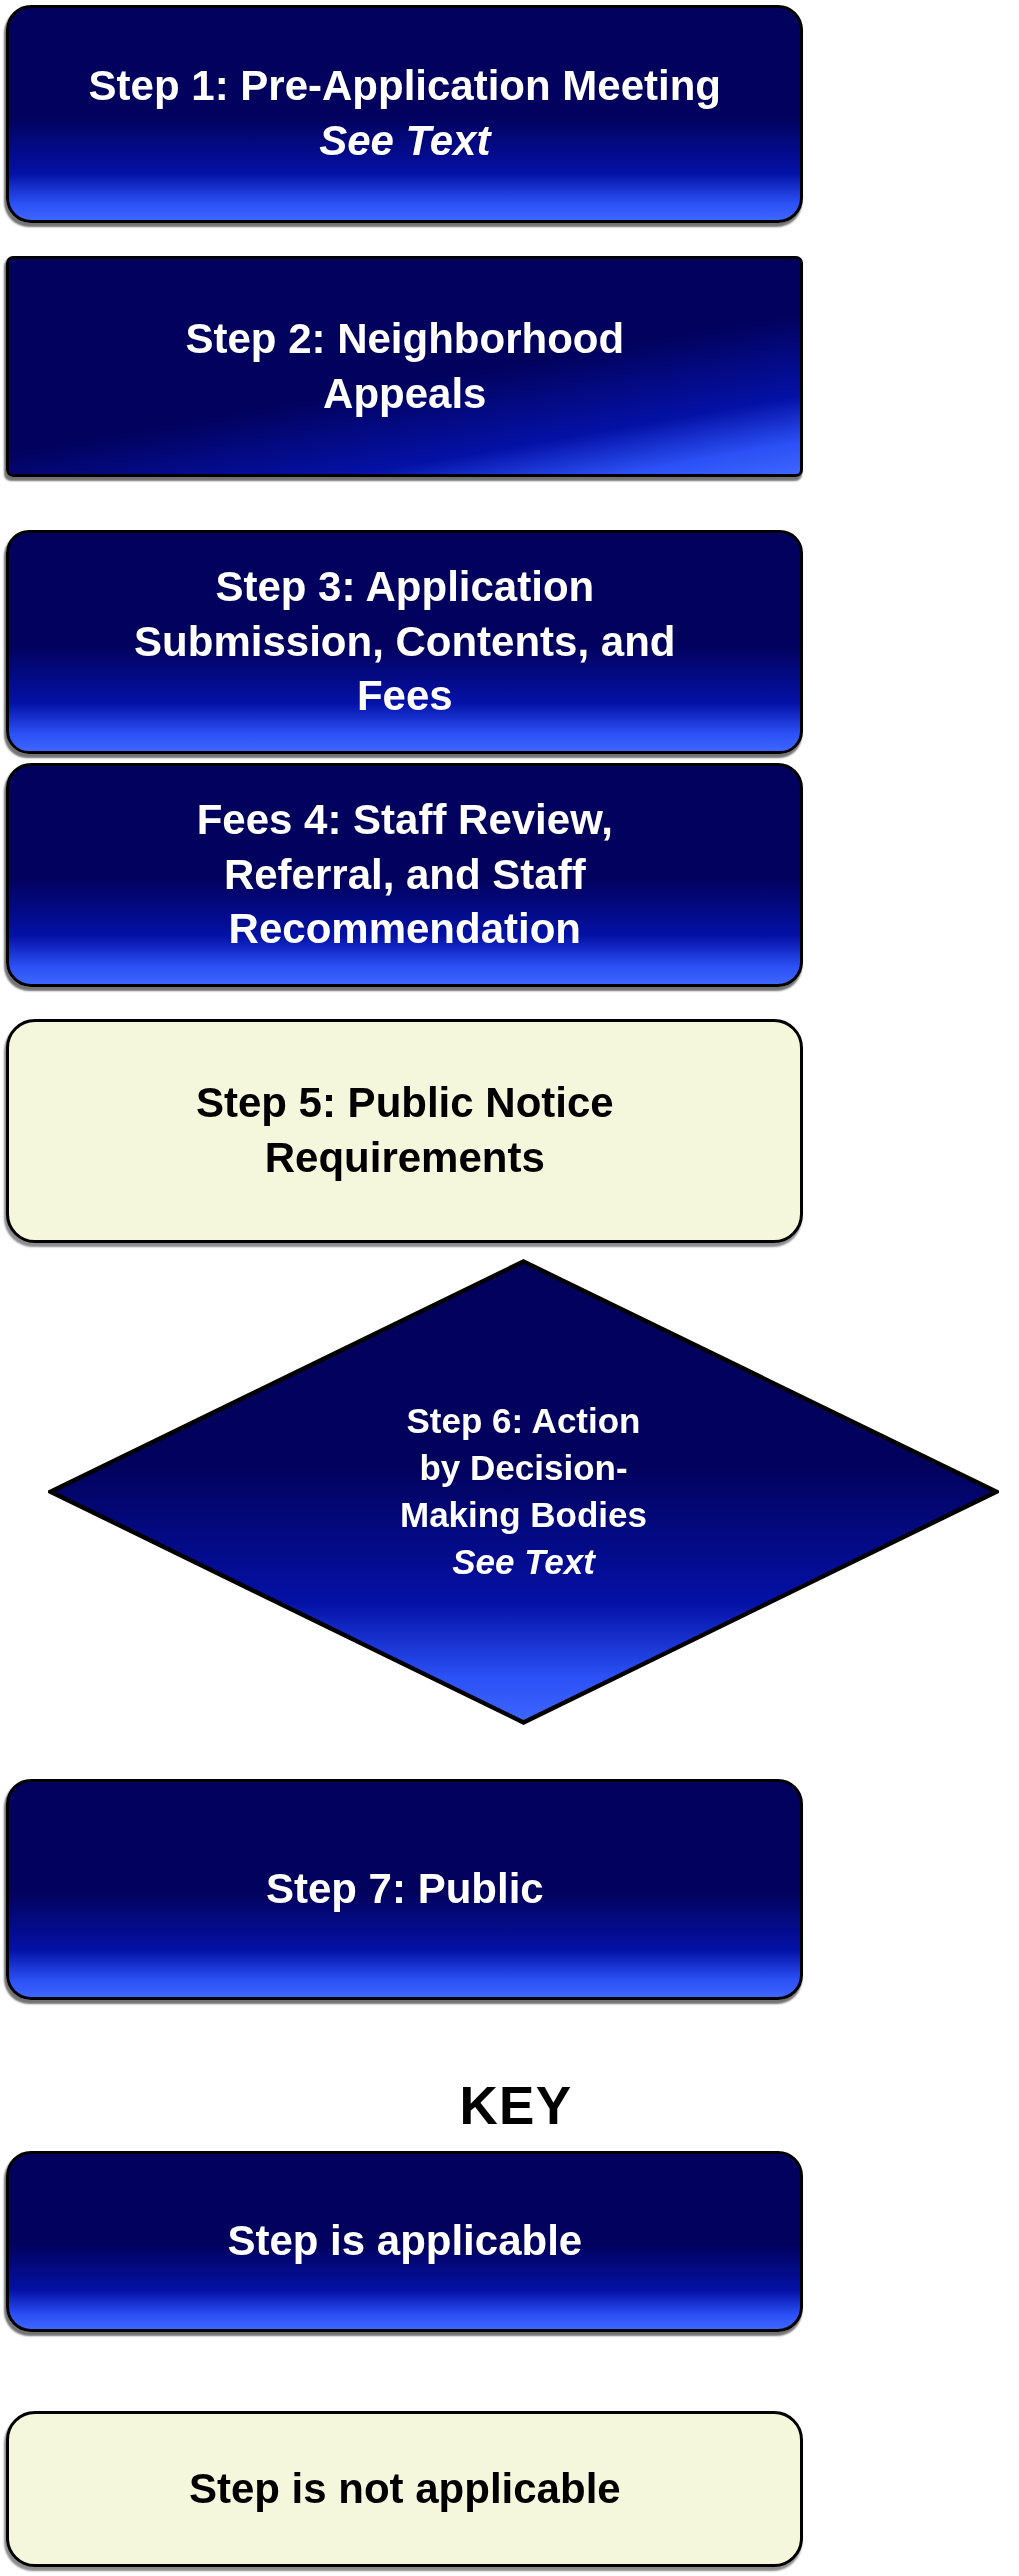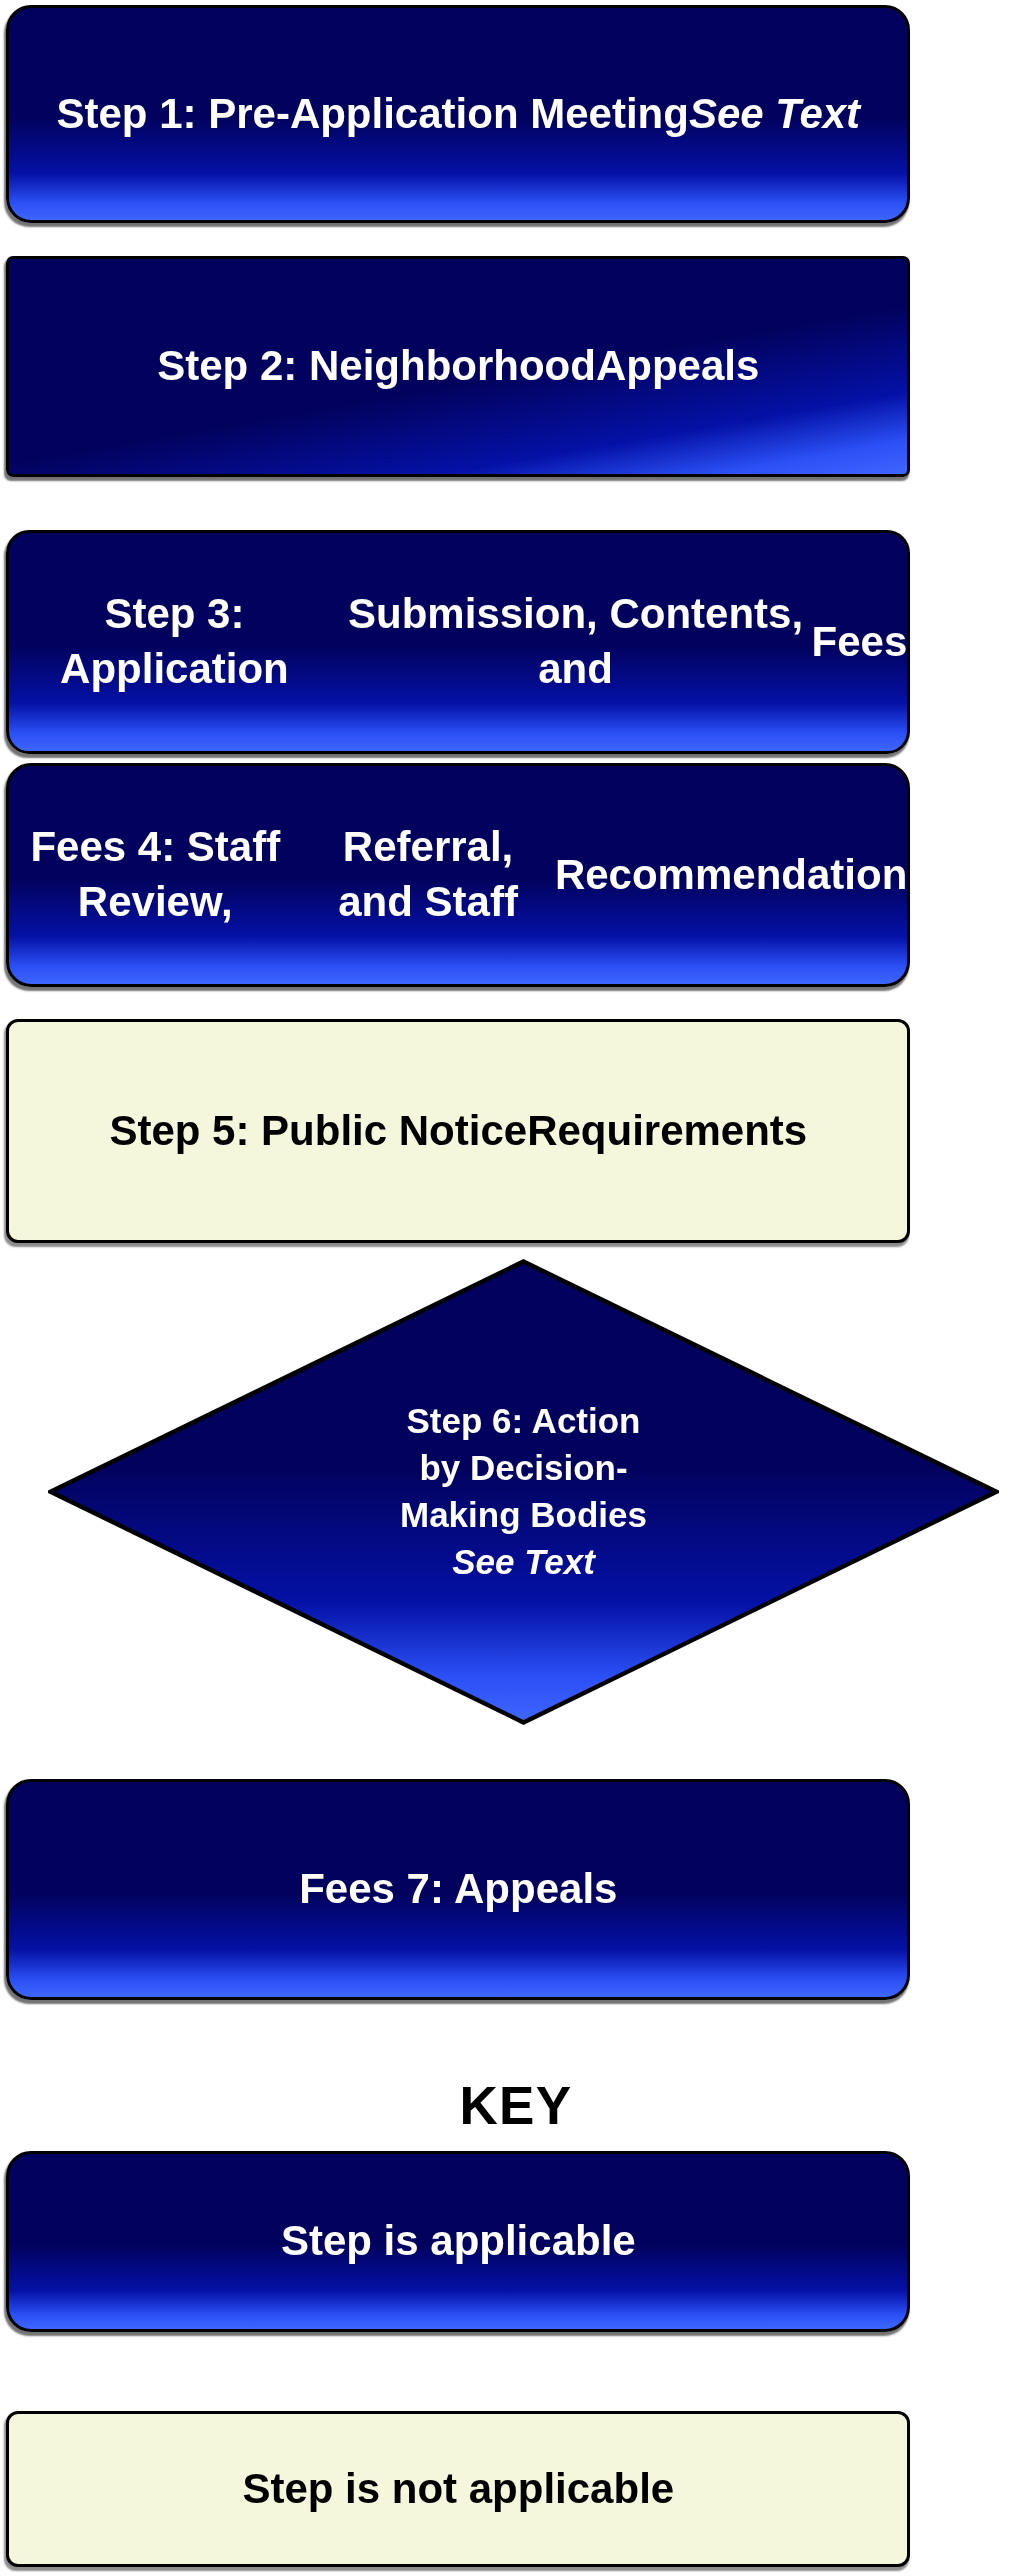--- a/index.html
+++ b/index.html
@@ -10,24 +10,25 @@
     height: 2576px;
     background: #ffffff;
     font-family: "Liberation Sans", "DejaVu Sans", sans-serif;
     font-weight: bold;
     overflow: hidden;
   }
 
   .node {
     position: absolute;
     left: 6.3px;
-    width: 904px;
+    width: 797px;
     box-sizing: border-box;
     border: 3.2px solid var(--ink, #000);
     display: flex;
+    flex-direction: column;
     align-items: center;
     justify-content: center;
     text-align: center;
     font-size: 42px;
     line-height: 1.3;
   }
 
   .blue {
     border-radius: 25px;
     color: var(--text_light, #fff);
@@ -43,21 +44,21 @@
   .blue.diag {
     background: linear-gradient(170deg,
       var(--navy, #02025E) 0%,
       var(--navy, #02025E) 55%,
       var(--navy_mid, #0411A6) 78%,
       var(--bright_blue, #2B50F5) 91%,
       var(--bright_blue2, #3E66FF) 100%);
   }
 
   .yellow {
-    border-radius: 12px;
+    border-radius: 29px;
     color: var(--ink, #000);
     background: var(--cream, #F5F7DC);
     box-shadow: -1.3px 3.8px 1.9px rgba(0,0,0,0.45);
     justify-content: center;
   }
 
   .note { font-style: italic; }
 
   .diamond-wrap {
     position: absolute;
@@ -155,21 +156,21 @@
   </div>
 
   <div class="diamond-text">
     <div>Step 6: Action</div>
     <div>by Decision-</div>
     <div>Making Bodies</div>
     <div class="note">See Text</div>
   </div>
 
   <div class="node blue" id="box7">
-    <div>Fees 7: Appeals</div>
+    <div>Step 7: Public</div>
   </div>
 
   <div class="key-title">KEY</div>
 
   <div class="node blue" id="keybox-applicable">
     <div>Step is applicable</div>
   </div>
 
   <div class="node yellow" id="keybox-not-applicable">
     <div>Step is not applicable</div>

